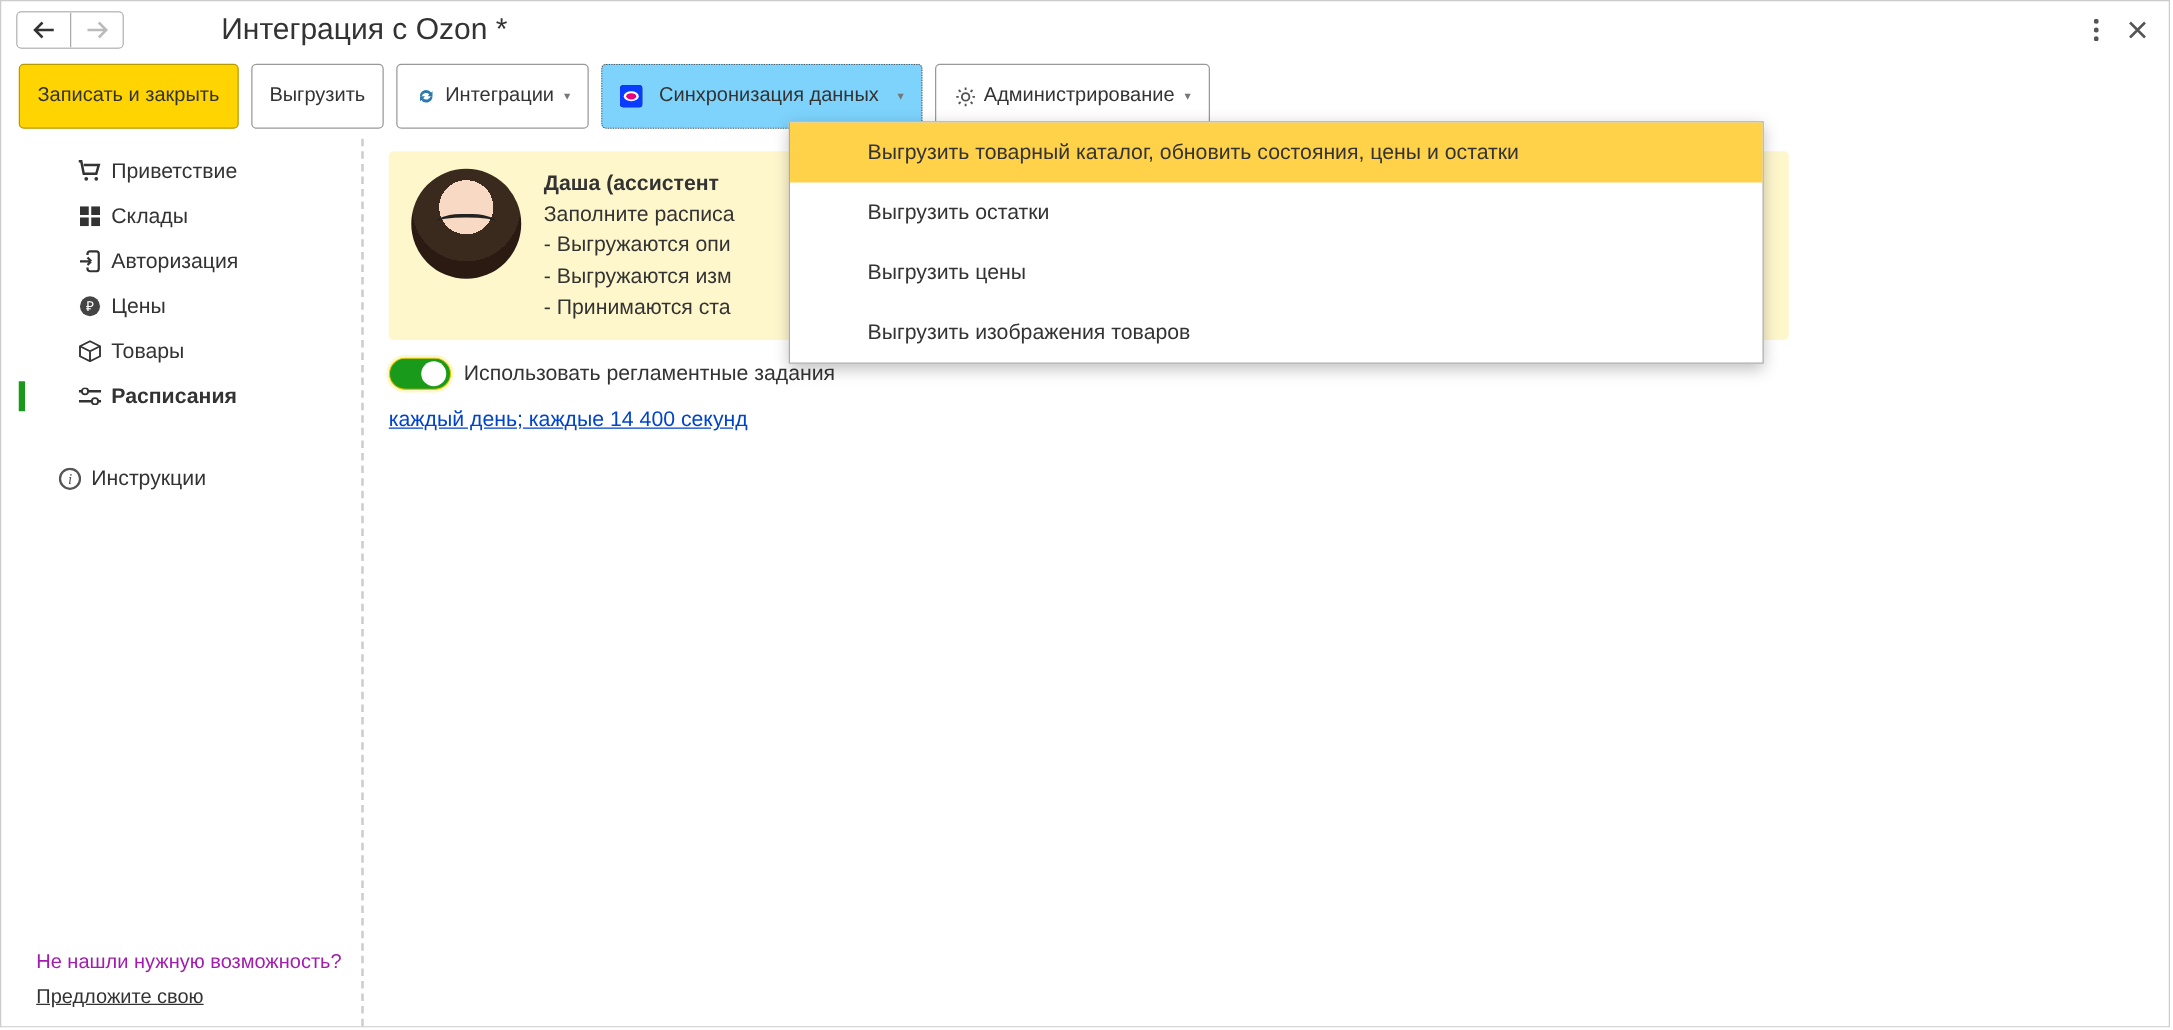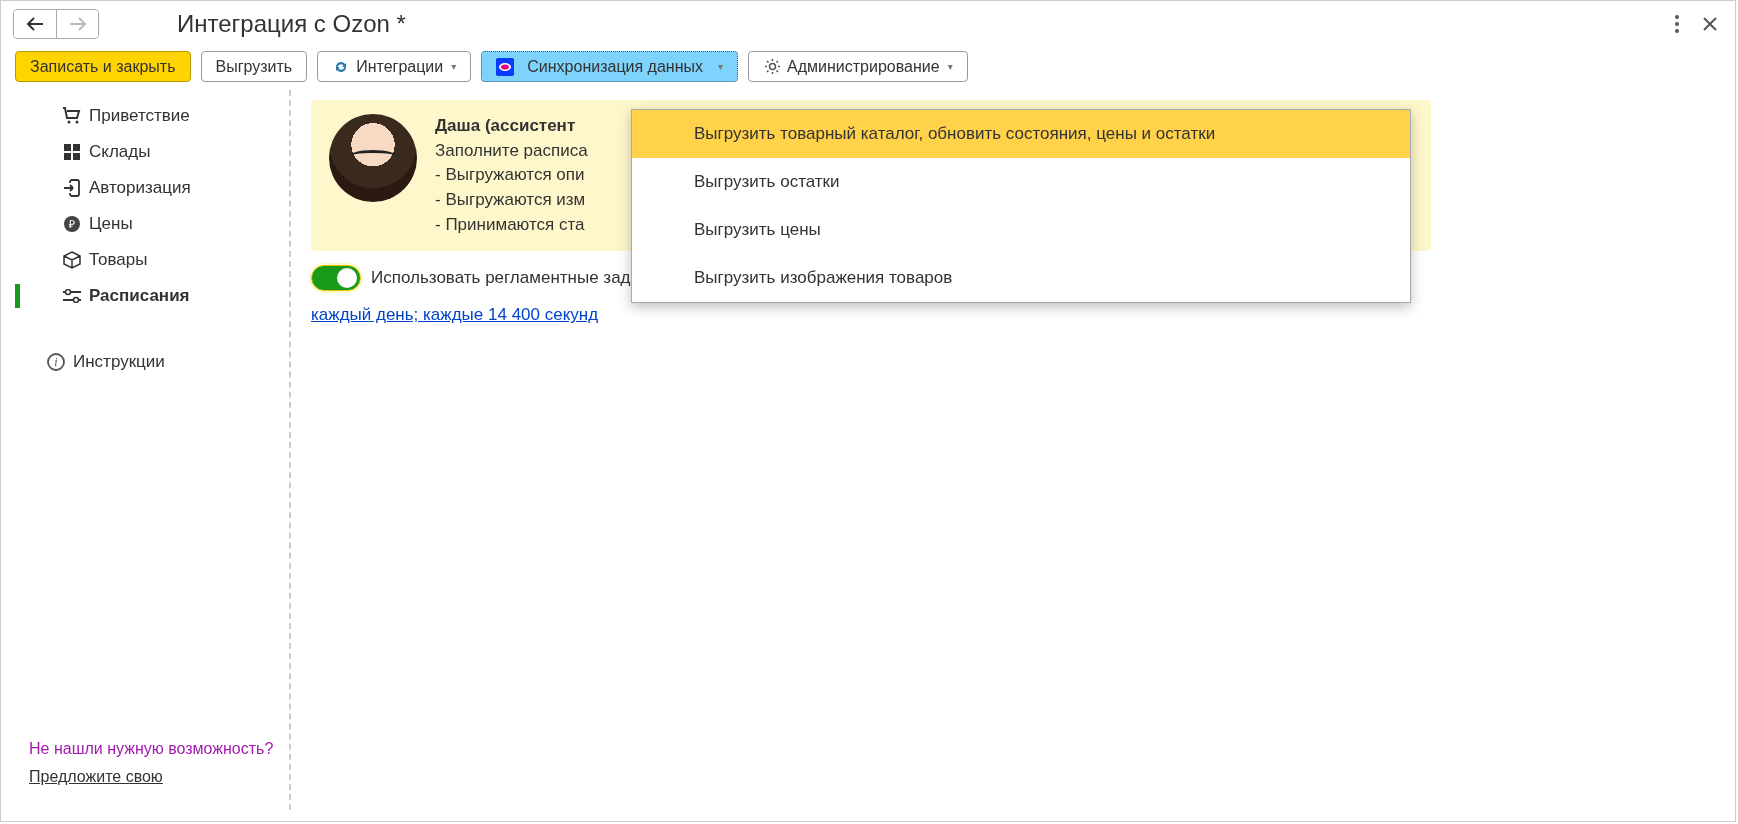--- a/index.html
+++ b/index.html
@@ -10,21 +10,21 @@
 .titlebar { display: flex; align-items: center; padding: 8px 12px; gap: 8px; }
 .nav-group { display: flex; border: 1px solid #aaa; border-radius: 4px; overflow: hidden; }
 .nav-btn { width: 42px; height: 28px; background: #fff; border: none; display: flex; align-items: center; justify-content: center; cursor: pointer; }
 .nav-btn + .nav-btn { border-left: 1px solid #aaa; }
 .title { font-size: 24px; font-weight: 400; margin-left: 70px; color: #333; }
 .title-actions { margin-left: auto; display: flex; gap: 12px; align-items: center; }
 .icon-btn { background: none; border: none; cursor: pointer; padding: 6px; color: #555; font-size: 18px; }
 
 
 .toolbar { display: flex; align-items: center; gap: 10px; padding: 4px 14px 8px 14px; }
-.btn { height: 31px; padding: 0 14px; border: 1px solid #999; border-radius: 4px; background: #fff; font-size: 16px; cursor: pointer; display: inline-flex; align-items: center; gap: 6px; color: #333; }
+.btn { height: 52px; padding: 0 14px; border: 1px solid #999; border-radius: 4px; background: #fff; font-size: 16px; cursor: pointer; display: inline-flex; align-items: center; gap: 6px; color: #333; }
 .btn-primary { background: #ffd400; border-color: #b59a00; font-weight: 400; }
 .btn-dd::after { content: '▾'; font-size: 10px; color: #777; margin-left: 2px; }
 .btn-active { border: 1px dotted #555; background: #7dd3fc; gap: 13px; }
 .btn .ico { width: 18px; height: 18px; display: inline-flex; align-items: center; justify-content: center; }
 
 
 .body { display: flex; height: calc(100% - 100px); }
 .sidebar { width: 290px; padding: 8px 0 12px 14px; display: flex; flex-direction: column; border-right: 2px dashed #ccc; }
 .side-item { display: flex; align-items: center; gap: 10px; padding: 8px 8px 8px 38px; font-size: 17px; cursor: pointer; color: #333; position: relative; }
 .side-item .ico { position: absolute; left: 46px; width: 22px; display:flex; justify-content:center; }
@@ -44,21 +44,21 @@
 .assist-txt { font-size: 17px; line-height: 1.45; }
 .assist-txt b { font-weight: bold; }
 
 .toggle-row { display: flex; align-items: center; gap: 10px; margin-top: 14px; font-size: 17px; }
 .toggle { width: 50px; height: 26px; border-radius: 13px; background: #1a9a1a; position: relative; border:1px solid #e0c400; outline:2px solid #fff7cc; }
 .toggle::after { content:''; position:absolute; right:3px; top:2px; width:20px; height:20px; background:#fff; border-radius:50%; }
 
 .sched-link { display:inline-block; margin-top: 14px; color: #0044cc; text-decoration: underline; font-size: 17px; cursor:pointer; }
 
 
-.dropdown { position: absolute; left: 630px; top: 108px; width: 780px; background: #fff; border: 1px solid #aaa; box-shadow: 0 4px 12px rgba(0,0,0,.25); z-index: 50; }
+.dropdown { position: absolute; left: 630px; top: 96px; width: 780px; background: #fff; border: 1px solid #aaa; box-shadow: 0 4px 12px rgba(0,0,0,.25); z-index: 50; }
 .dd-item { padding: 14px 28px 14px 62px; font-size: 17px; cursor: pointer; color: #333; }
 .dd-item.hover { background: #ffd24a; }
 .dd-item + .dd-item { }
 
 
 svg { display:block; }
 </style>
 </head>
 <body>
 

